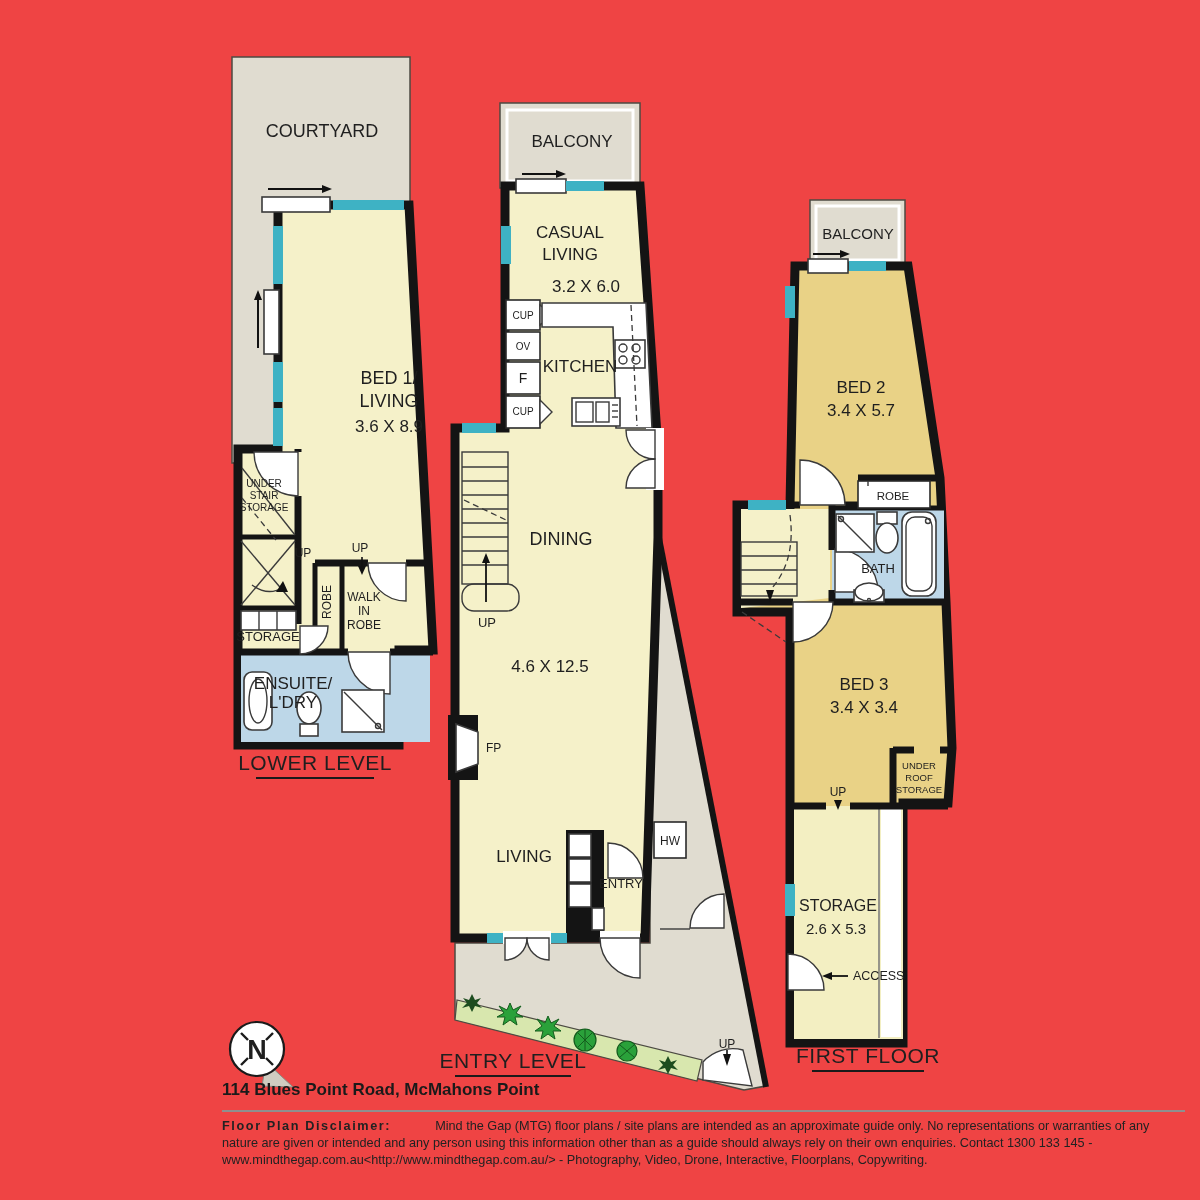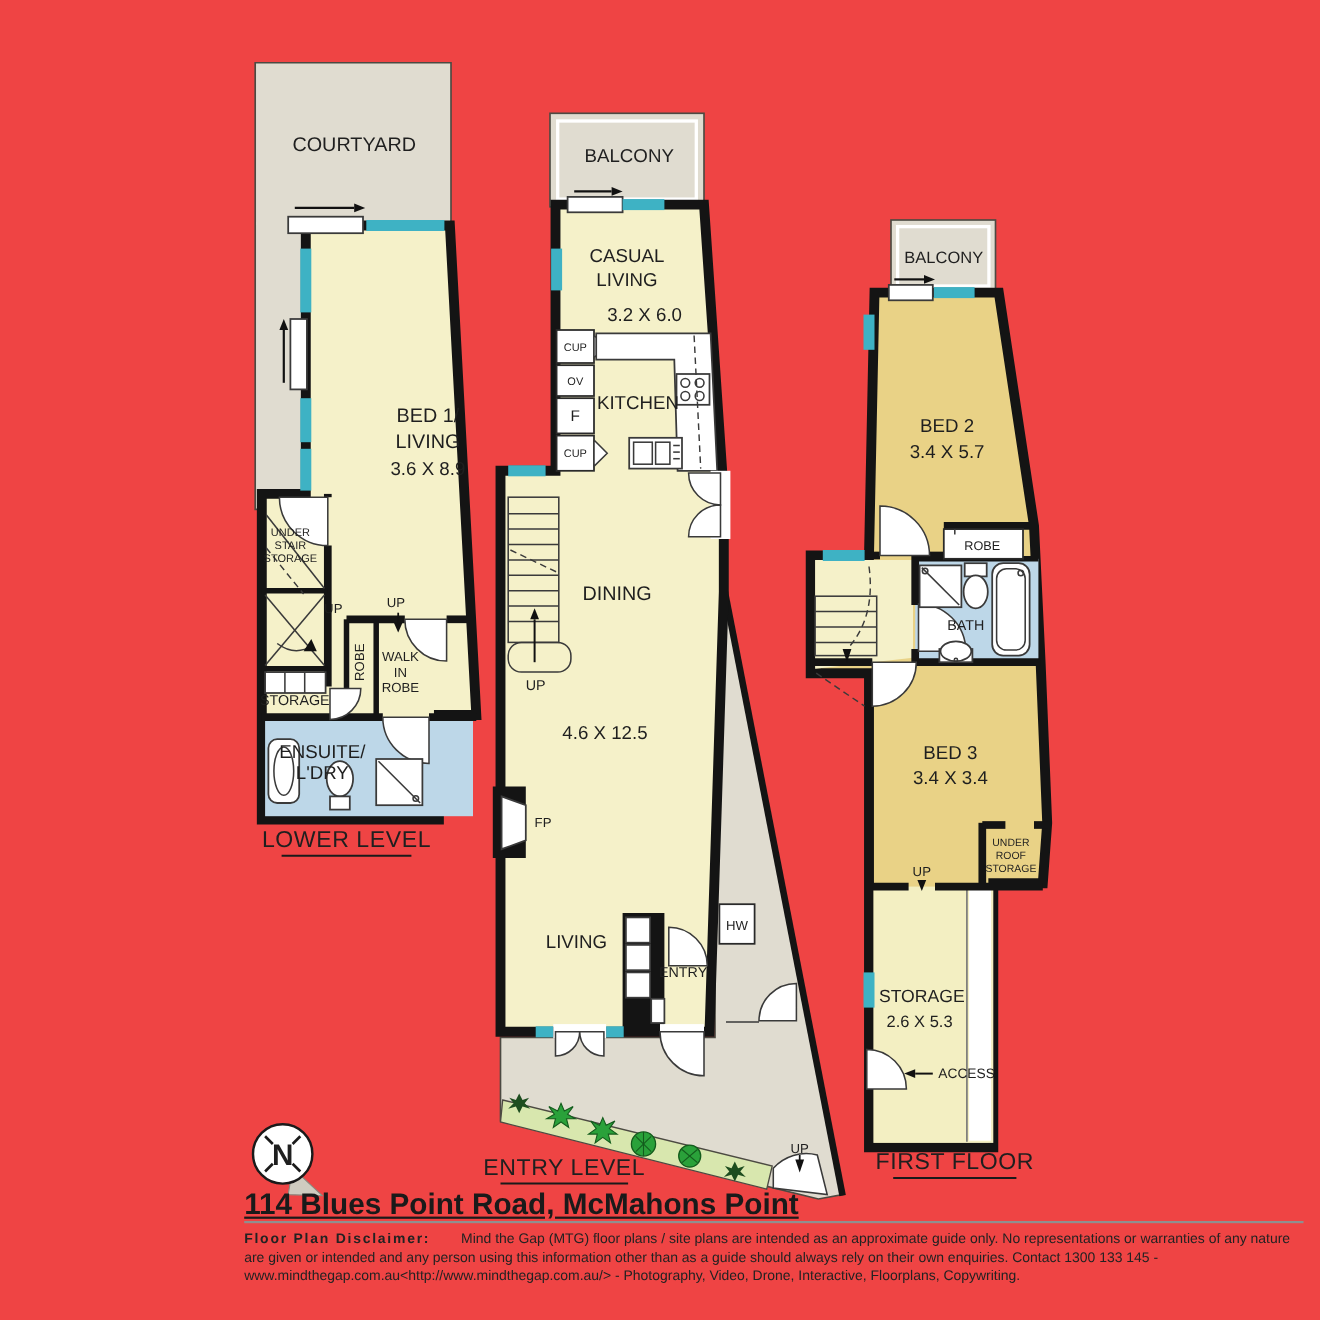--- a/index.html
+++ b/index.html
@@ -22,25 +22,25 @@
   .tan{fill:#e9d286;}
   .w7{stroke:#141414;stroke-width:7;stroke-linecap:butt;}
   .w5{stroke:#141414;stroke-width:5;}
   .thin{fill:none;stroke:#3a3a3a;stroke-width:1.4;}
   .fix{fill:#ffffff;stroke:#3a3a3a;stroke-width:1.6;}
   .door{fill:#ffffff;stroke:#3a3a3a;stroke-width:1.4;}
   .win{fill:#3eb2c4;stroke:none;}
   .dash{fill:none;stroke:#3a3a3a;stroke-width:1.3;stroke-dasharray:6 4;}
   .arr{fill:#111;stroke:none;}
   .whitebox{fill:#fff;stroke:#2a2a2a;stroke-width:1.6;}
-  #address{position:absolute;left:222px;top:1080px;font-size:27px;font-weight:bold;color:#1a1a1a;text-decoration:underline;}
+  #address{position:absolute;left:222px;top:1080px;font-size:17px;font-weight:bold;color:#1a1a1a;}
   #divider{position:absolute;left:222px;top:1110px;width:963px;height:2px;background:#8f8f8f;}
   #disclaimer{position:absolute;left:222px;top:1118px;width:966px;font-size:12.7px;
               line-height:1.33;color:#222;}
-  .disc-label{font-weight:bold;letter-spacing:1.6px;margin-right:28px;}
+  .disc-label{font-weight:bold;letter-spacing:1.6px;margin-right:44px;}
 </style>
 </head>
 <body>
 
 <div id="canvas">
 <svg width="1200" height="1200" viewBox="0 0 1200 1200">
 
   <g>
     <polygon class="outdoor" points="232,57 410,57 410,203 281,203 281,463 232,463"></polygon>
     <text class="t-room mid" x="322" y="137">COURTYARD</text>

